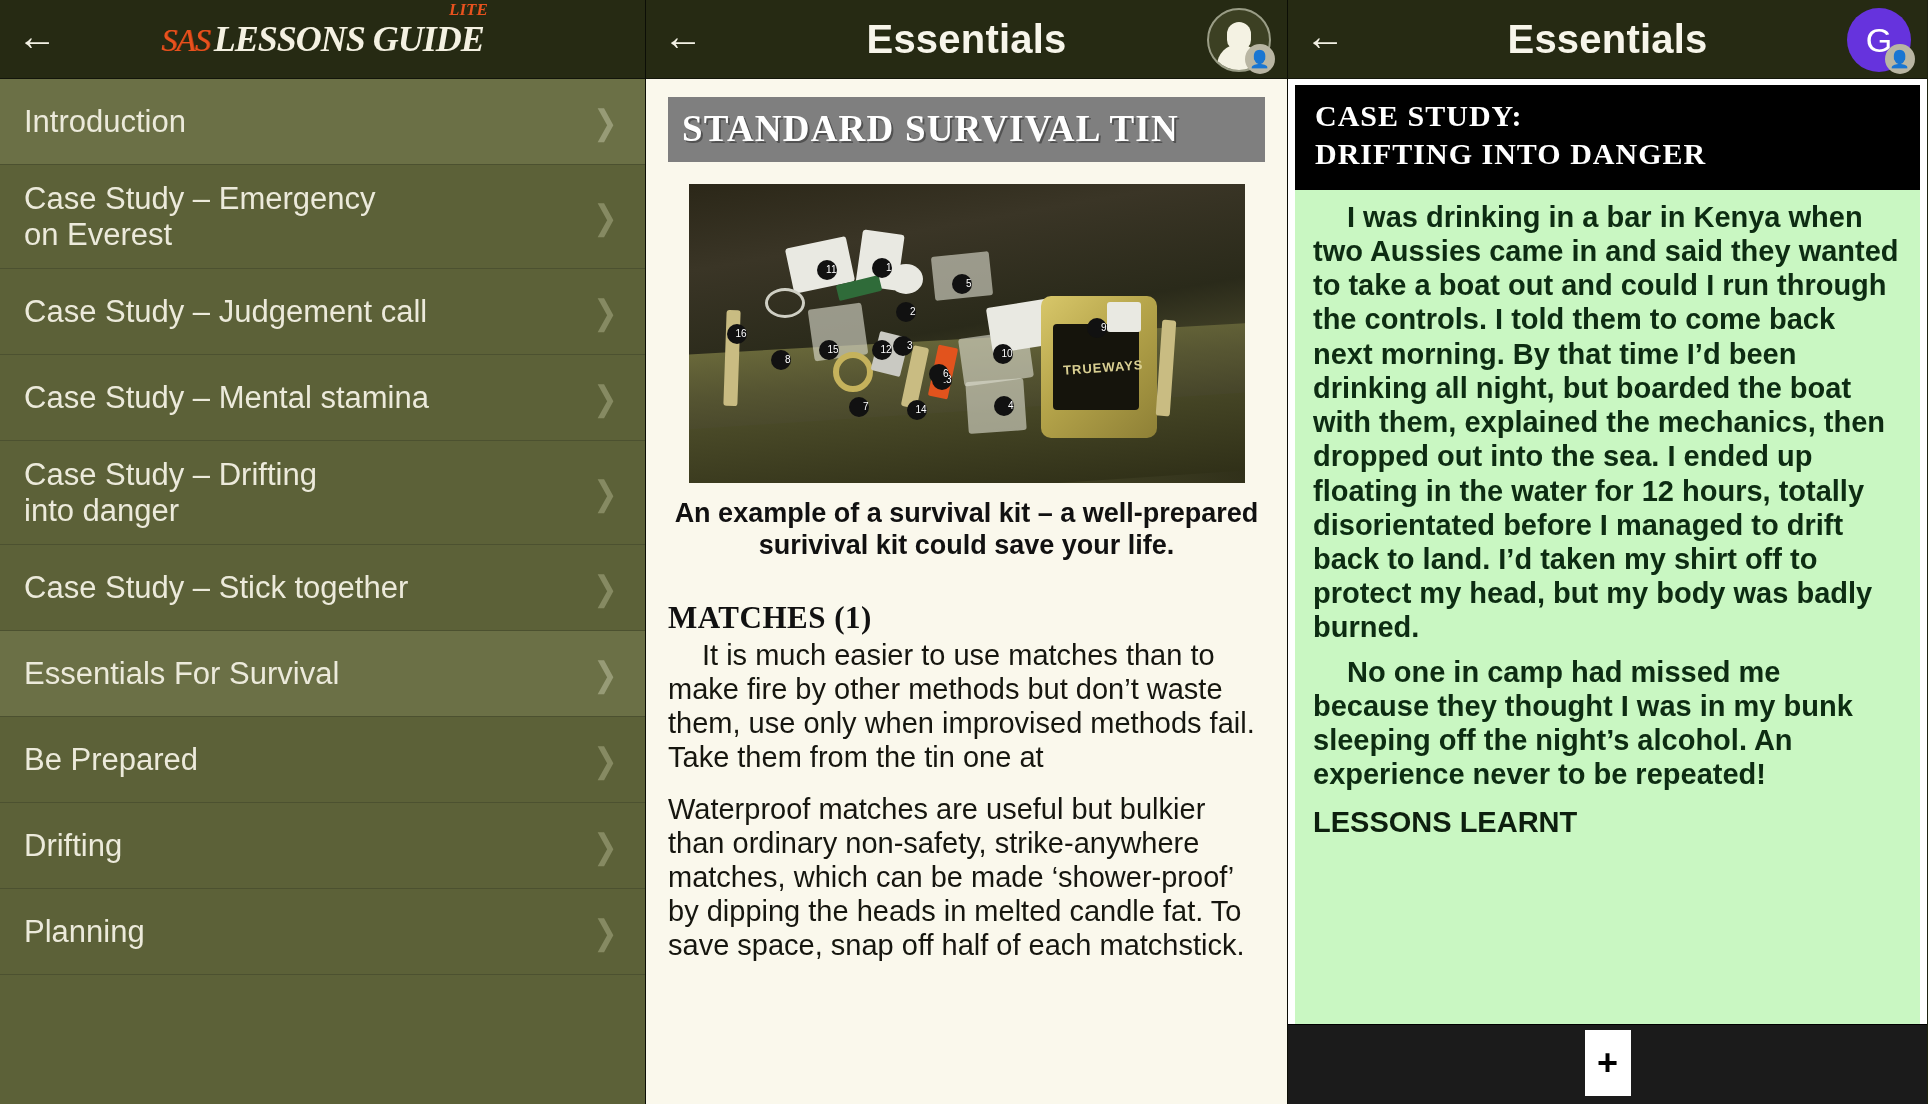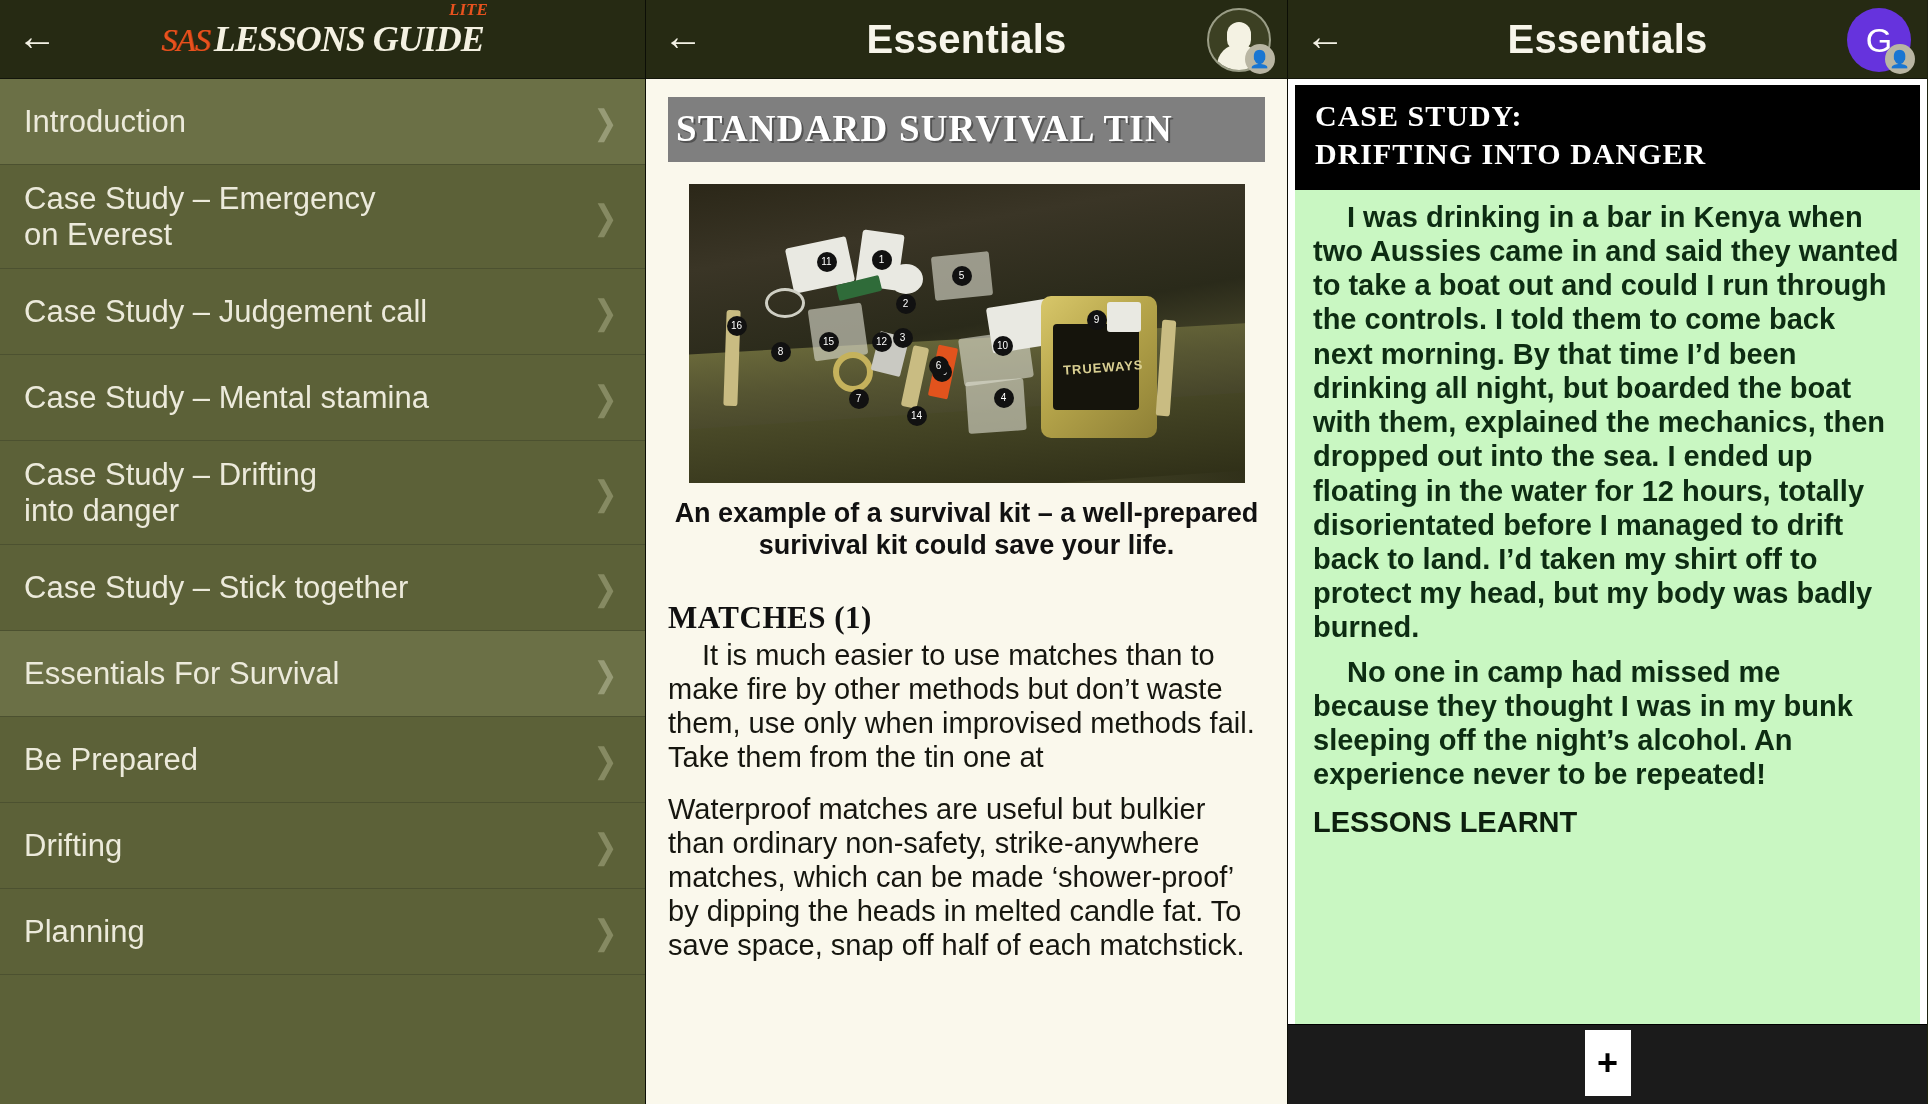--- a/index.html
+++ b/index.html
@@ -91,21 +91,21 @@
   }
   .av-badge {
     position:absolute; right:-4px; bottom:-2px; width:30px; height:30px;
     border-radius:50%; background:#b9b6a3;
     display:flex; align-items:center; justify-content:center;
     font-size:17px; color:#1b1b12;
   }
 
   .mid-body { padding: 18px 22px 0 22px; height: 1025px; overflow:hidden; }
   .tin-banner {
-    background:#7f7f7f; padding: 10px 14px 12px 8px; margin-bottom:22px;
+    background:#7f7f7f; padding: 10px 14px 12px 14px; margin-bottom:22px;
   }
   .tin-banner span {
     font-family:"Liberation Serif", serif; font-weight:bold;
     color:#ffffff; font-size:37px; letter-spacing:1.2px;
     text-shadow: 2px 2px 0 rgba(0,0,0,.35);
   }
   .photo {
     width: 556px; height: 299px; margin: 0 auto 14px auto;
     position:relative; overflow:hidden;
     background:
@@ -133,21 +133,21 @@
   .it-tinlabel { background:#15140c; border-radius:4px; }
   .it-orange { background:#e2531d; border-radius:2px; }
   .it-brass { border:6px solid #c5b25c; border-radius:50%; background:transparent; }
   .it-green { background:#2f6b39; border-radius:2px; }
   .it-wirepack { border:3px solid #cfcfc4; border-radius:50%; background:transparent; }
   .it-rod { background:#c9bc82; border-radius:3px; }
   .it-tool { background:#c9c9c2; border-radius:2px; }
   .badge {
     position:absolute; width:20px; height:20px; border-radius:50%;
     background:#111; color:#fff; font-size:10px; line-height:20px;
-    text-align:center; font-family:"Liberation Sans", sans-serif;
+    text-align:right; font-family:"Liberation Sans", sans-serif;margin-top:8px;
   }
   .tws {
     position:absolute; color:#d9cf92; font-family:"Liberation Sans", sans-serif;
     font-weight:bold; font-size:13px; letter-spacing:1px; transform:rotate(-4deg);
   }
   .caption {
     font-size: 27px; font-weight: bold; color:#111; line-height:1.2;
     margin-bottom: 38px;
     text-align: center;
   }
@@ -303,21 +303,21 @@
           <span class="badge" style="left:128px;top:68px">11</span>
           <span class="badge" style="left:183px;top:66px">1</span>
           <span class="badge" style="left:207px;top:110px">2</span>
           <span class="badge" style="left:263px;top:82px">5</span>
           <span class="badge" style="left:38px;top:132px">16</span>
           <span class="badge" style="left:82px;top:158px">8</span>
           <span class="badge" style="left:130px;top:148px">15</span>
           <span class="badge" style="left:183px;top:148px">12</span>
           <span class="badge" style="left:204px;top:144px">3</span>
           <span class="badge" style="left:160px;top:205px">7</span>
-          <span class="badge" style="left:218px;top:222px">14</span>
+          <span class="badge" style="left:218px;top:208px">14</span>
           <span class="badge" style="left:243px;top:178px">13</span>
           <span class="badge" style="left:240px;top:172px">6</span>
           <span class="badge" style="left:304px;top:152px">10</span>
           <span class="badge" style="left:305px;top:204px">4</span>
           <span class="badge" style="left:398px;top:126px">9</span>
         </div>
       </div>
 
       <div class="caption">An example of a survival kit – a well-prepared surivival kit could save your life.</div>
       <div class="sec-head">MATCHES (1)</div>

